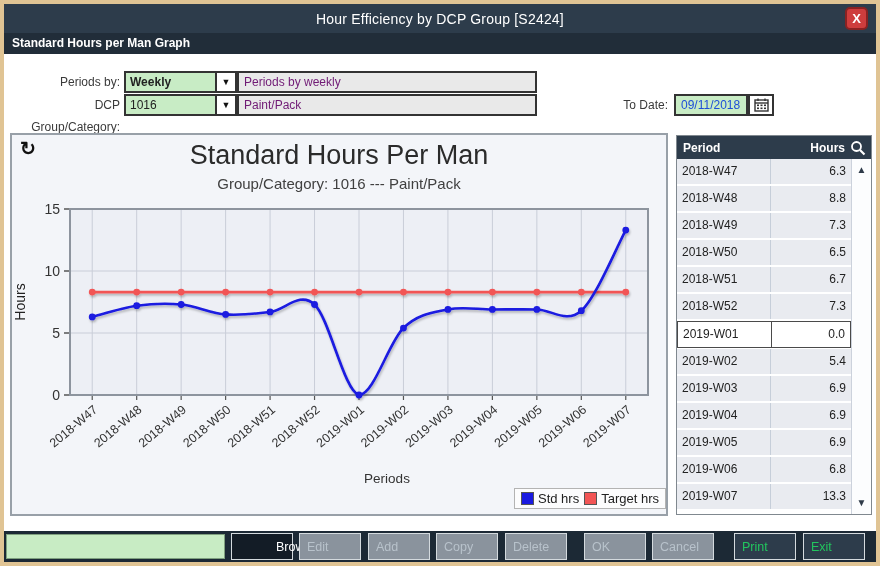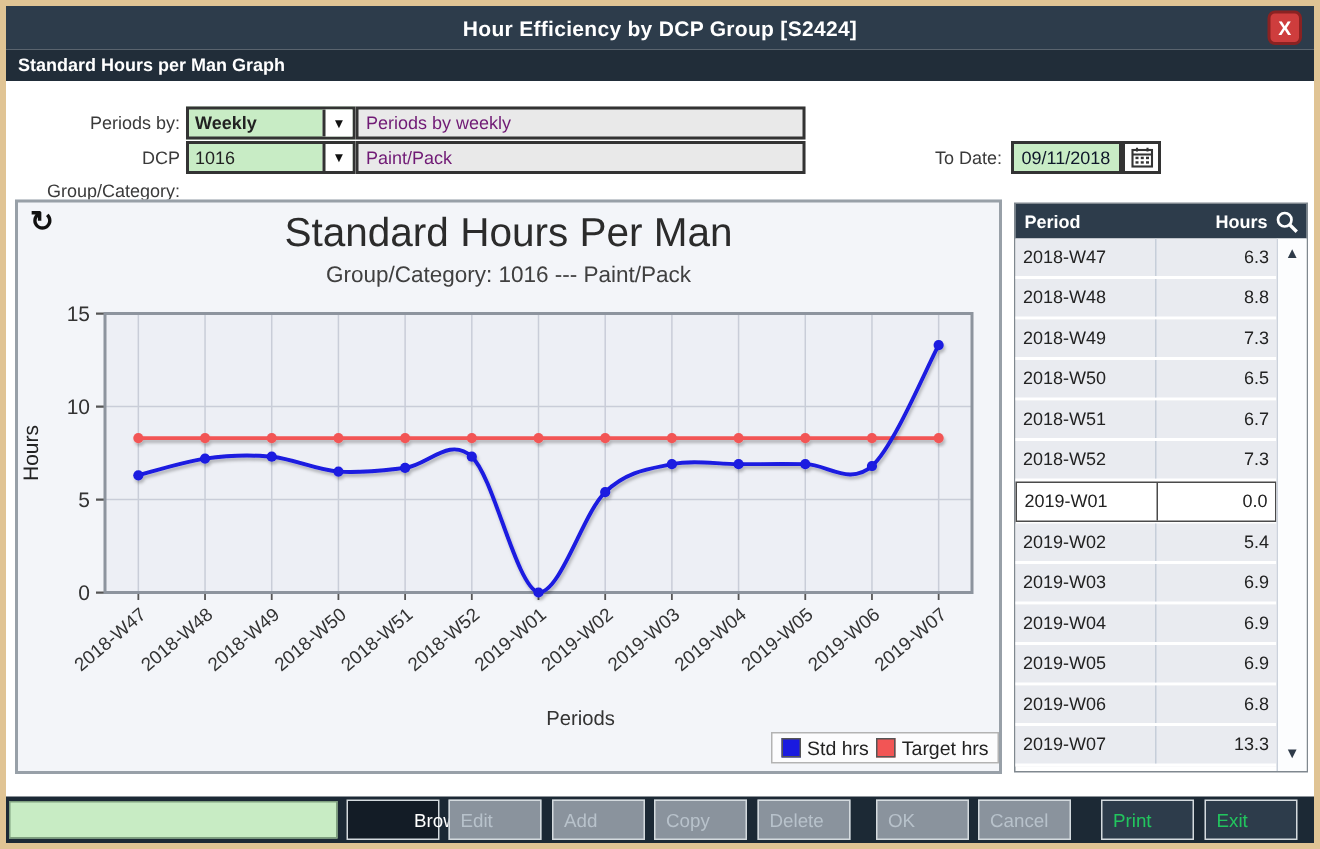--- a/index.html
+++ b/index.html
@@ -1,31 +1,31 @@
 <!DOCTYPE html>
 <html><head>
 <meta charset="utf-8">
 <style>
   * { margin:0; padding:0; box-sizing:border-box; }
   body { width:880px; height:566px; font-family:"Liberation Sans", sans-serif; background:#fff; position:relative; }
   .window { position:absolute; left:0; top:0; width:880px; height:566px; border:4px solid #e0c494; background:#ffffff; }
 
   
   .titlebar { position:absolute; left:0; top:0; width:872px; height:29px; background:#2d3c4b; display:flex; align-items:center; justify-content:center; }
-  .titlebar .ttl { color:#fff; font-size:14px; font-weight:bold; letter-spacing:.2px; }
+  .titlebar .ttl { color:#fff; font-size:14px; font-weight:normal; letter-spacing:.2px; }
   .close-btn { position:absolute; right:8px; top:3px; width:23px; height:23px; background:#ce3d3d; border:2px solid #8a2222; border-radius:5px; color:#fff; font-weight:bold; font-size:13px; display:flex; align-items:center; justify-content:center; cursor:pointer; }
   .subheader { position:absolute; left:0; top:29px; width:872px; height:21px; background:#212d39; color:#fff; font-size:12px; font-weight:bold; line-height:21px; padding-left:8px; }
 
   
   .flabel { position:absolute; font-size:12px; color:#3a3a3a; line-height:22px; text-align:right; }
   .selbox { position:absolute; height:22px; border:2px solid #333; background:#c8ecc5; font-size:12px; }
   .selbox .val { position:absolute; left:4px; top:0; line-height:18px; color:#222; }
   .selbox .arrow { position:absolute; right:0; top:0; width:20px; height:18px; background:#fff; border-left:2px solid #333; text-align:center; font-size:9px; line-height:18px; color:#111; cursor:pointer; }
   .descbox { position:absolute; height:22px; border:2px solid #333; background:#e9e9e9; font-size:12px; line-height:18px; padding-left:5px; color:#701a75; }
-  .datebox { position:absolute; height:22px; border:2px solid #333; background:#c8ecc5; font-size:12px; line-height:18px; padding-left:5px; color:#0f172a; }
+  .datebox { position:absolute; height:22px; border:2px solid #333; background:#c8ecc5; font-size:12px; line-height:18px; padding-left:5px; color:#1d4ed8; }
   .calbtn { position:absolute; height:22px; width:26px; border:2px solid #333; background:#fff; display:flex; align-items:center; justify-content:center; cursor:pointer; }
 
   
   .chart-panel { position:absolute; left:6px; top:129px; width:658px; height:383px; background:#f3f5f9; border:2px solid #98a0a8; }
   .refresh { position:absolute; left:8px; top:4px; font-size:19px; font-weight:bold; color:#111; cursor:pointer; line-height:20px; }
   .c-title { text-align:center; font-size:27px; color:#2b2b2b; margin-top:4px; line-height:32px; }
   .c-subtitle { text-align:center; font-size:15px; color:#404040; line-height:26px; }
   .plot-wrap { position:absolute; left:0; top:64px; width:654px; height:272px; }
   .xaxis-title { position:absolute; left:0; top:336px; width:750px; text-align:center; font-size:13.5px; color:#333; }
   .legend-row { position:absolute; left:0; top:353px; width:654px; display:flex; justify-content:flex-end; }

